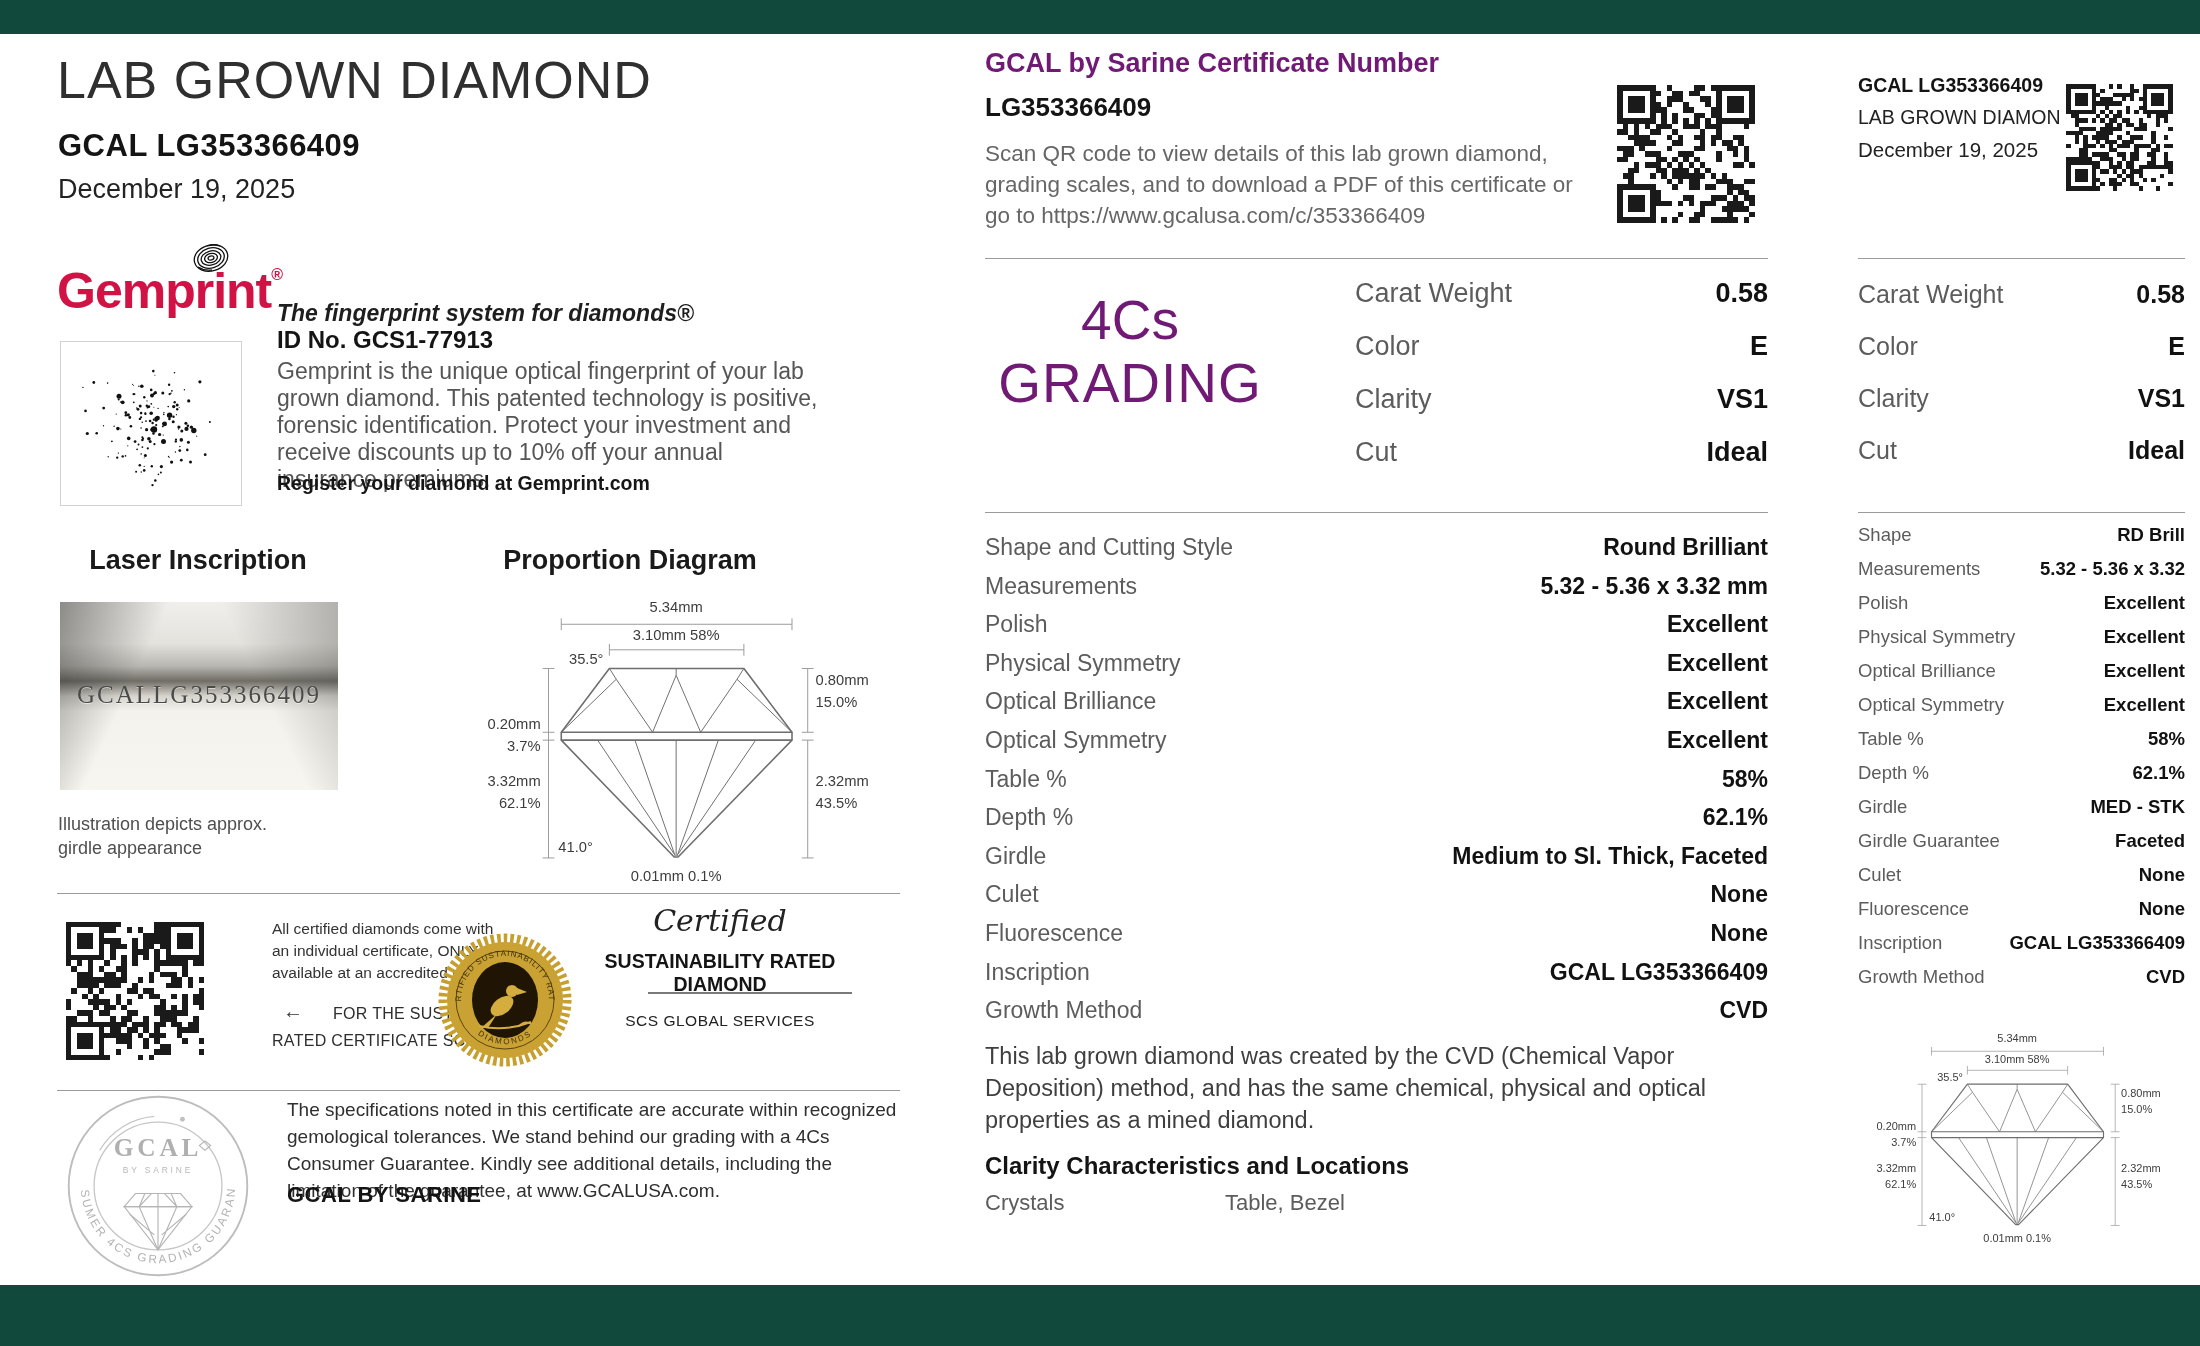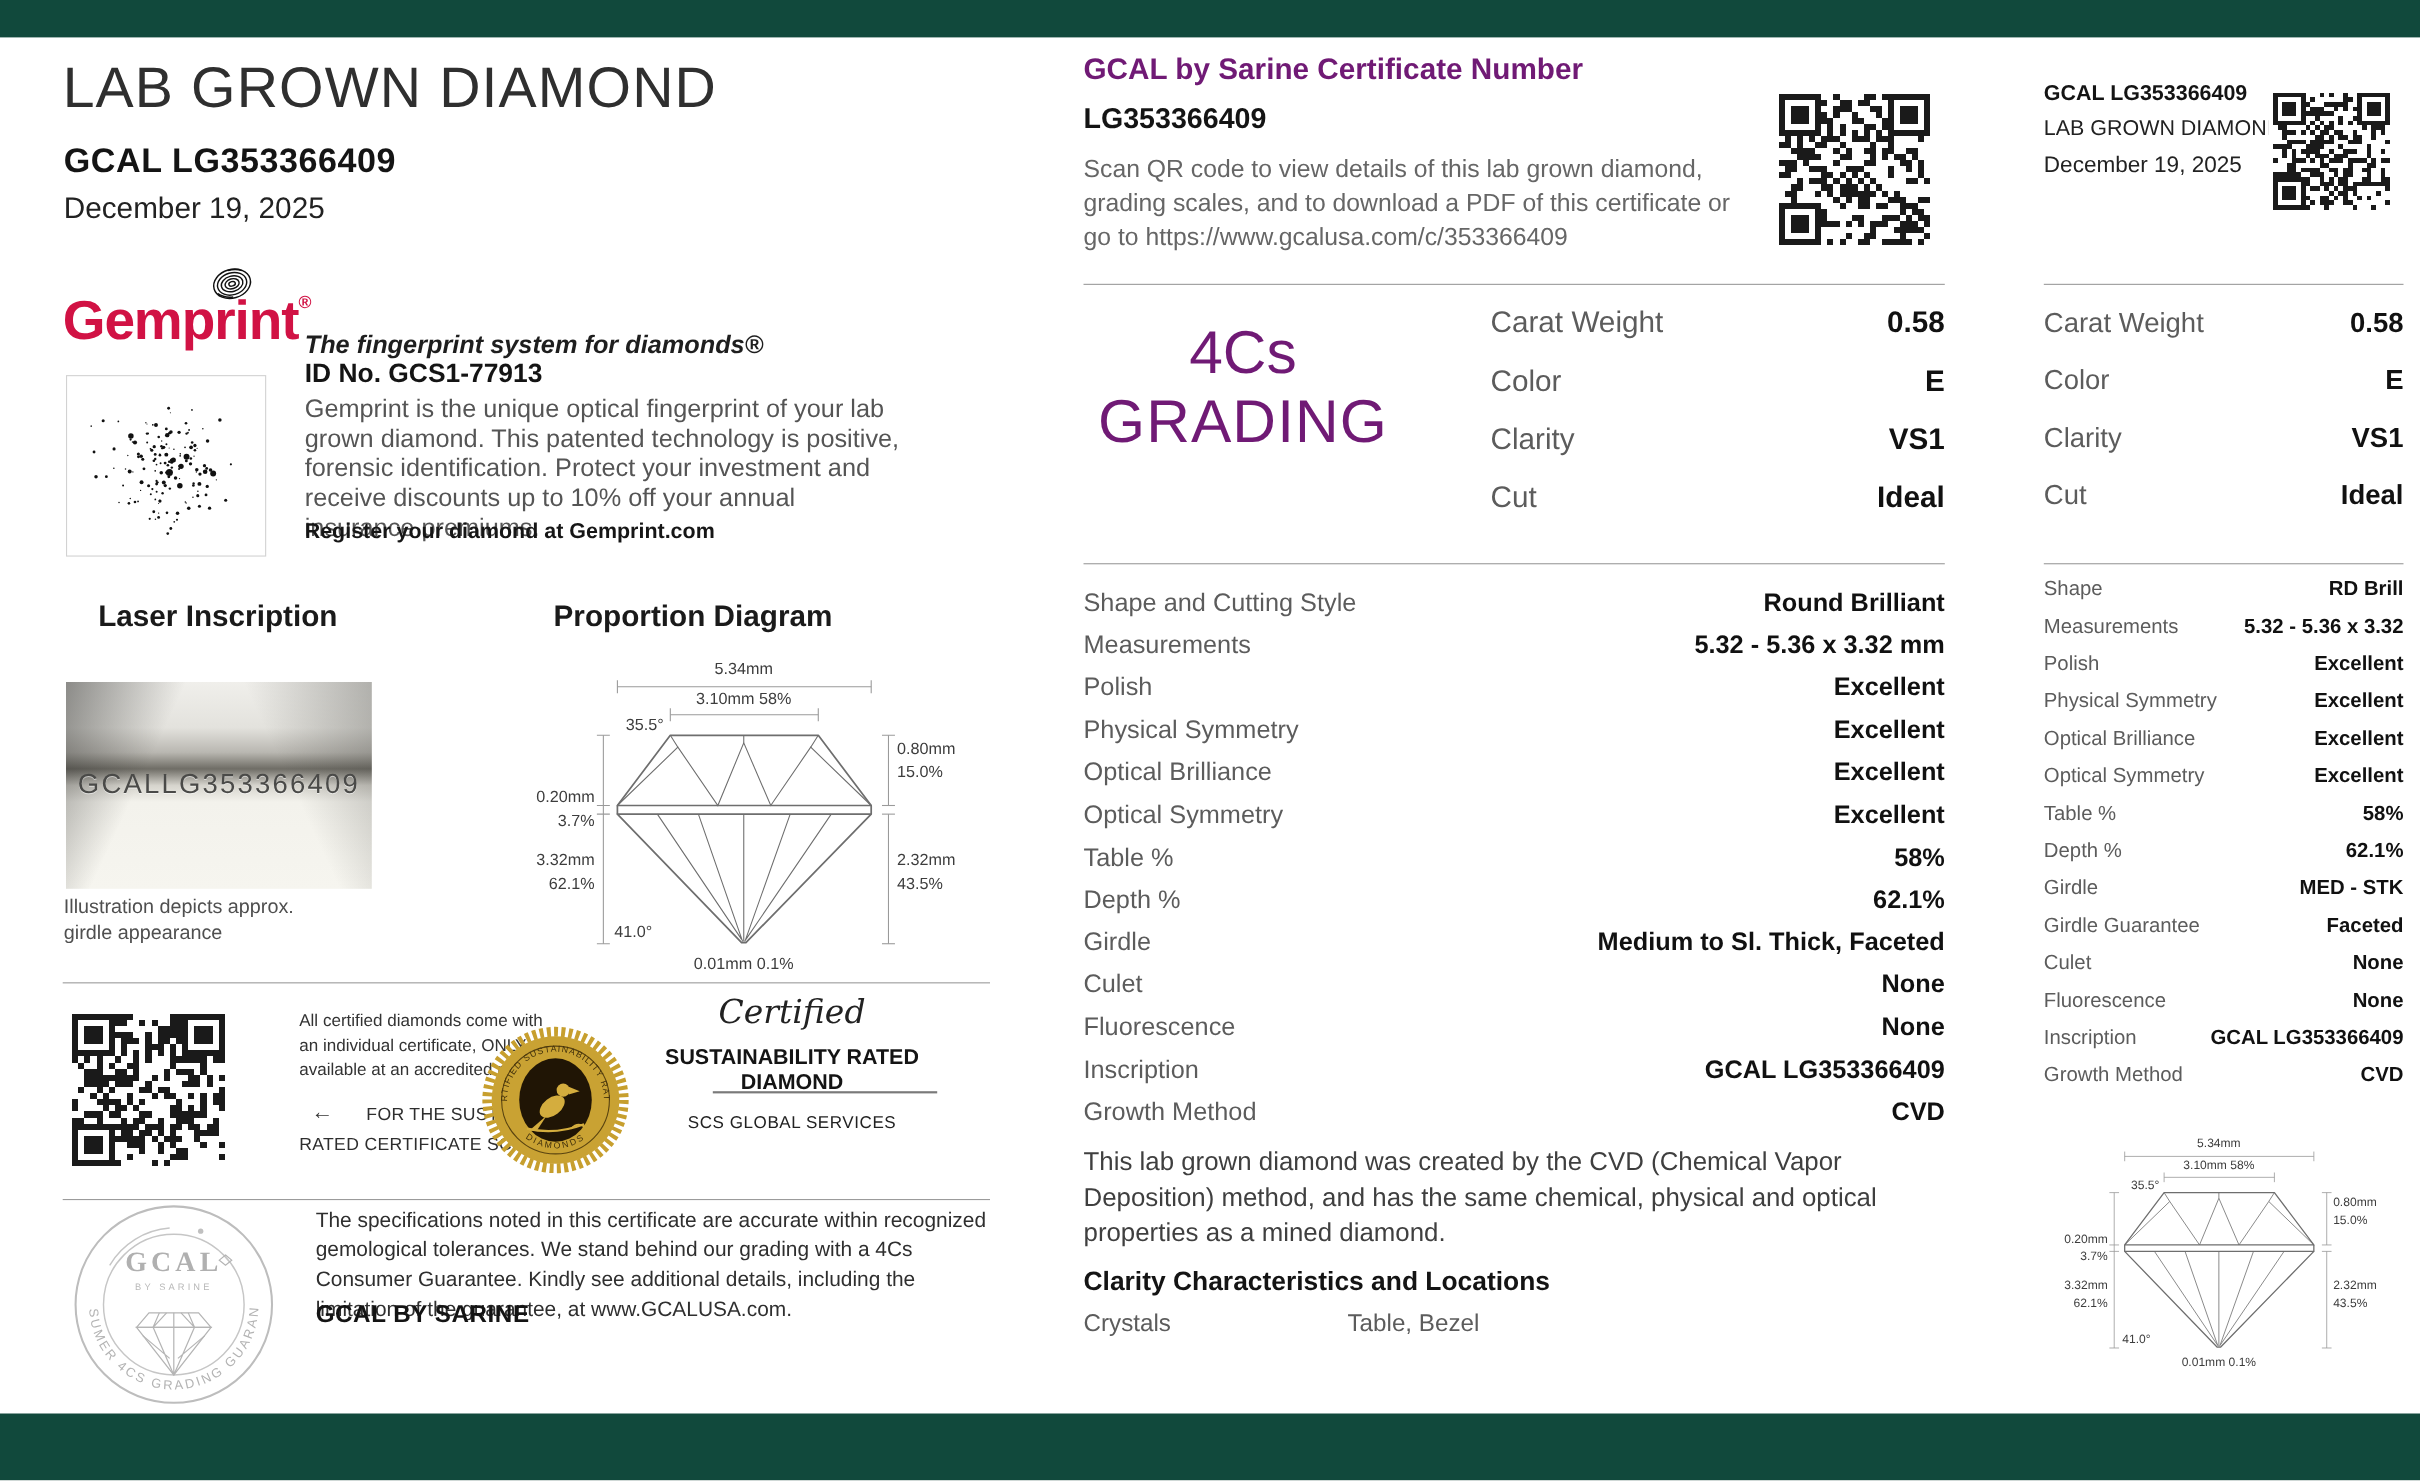--- a/index.html
+++ b/index.html
@@ -18,22 +18,22 @@
   .gp-reg{font-size:16px;vertical-align:28px;}
   .gp-fp{left:188px;top:240px;width:46px;height:36px;}
   .gp-tagline{left:277px;top:300px;font-size:23px;font-style:italic;font-weight:700;color:#1e1e1e;}
   .gp-id{left:277px;top:326px;font-size:24px;font-weight:700;color:#141414;}
   .gp-desc{left:277px;top:358px;width:548px;font-size:23px;line-height:27px;color:#555;}
   .gp-cta{left:277px;top:472px;font-size:19.5px;font-weight:700;color:#161616;}
   .scatter-box{left:60px;top:341px;width:180px;height:163px;border:1px solid #d2d2d2;background:#fff;}
   .h-section{font-size:27px;font-weight:700;color:#1a1a1a;text-align:center;}
   .h-laser{left:58px;top:545px;width:280px;}
   .h-prop{left:420px;top:545px;width:420px;}
-  .laser-photo{left:60px;top:620px;width:278px;height:188px;
-    background:linear-gradient(180deg,#f0efeb 0%,#e3e2dd 22%,#b9b7b1 34%,#6f6d66 42%,#d6d4cd 50%,#f3f2ec 58%,#f6f5ef 100%);}
+  .laser-photo{left:60px;top:602px;width:278px;height:188px;
+    background:linear-gradient(180deg,#f0efeb 0%,#e3e2dd 22%,#b9b7b1 34%,#6f6d66 42%,#d6d4cd 50%,#f3f2ec 58%,#f6f5ef 100%);font-family:Liberation Serif, serif;}
   .laser-photo::before{content:"";position:absolute;inset:0;
     background:linear-gradient(115deg,rgba(40,40,38,.5) 0%,rgba(40,40,38,0) 30%),
                linear-gradient(245deg,rgba(60,60,56,.35) 0%,rgba(60,60,56,0) 32%);}
   .laser-text{position:absolute;left:0;right:0;top:42%;text-align:center;font-size:25px;color:#4a4a48;
     letter-spacing:2px;font-weight:500;text-shadow:0 1px 0 rgba(255,255,255,.55);}
   .laser-caption{left:58px;top:812px;font-size:18px;line-height:24px;color:#4f4f4f;}
   .diagram-l{left:468px;top:585px;width:432px;}
   .diagram-r{left:1862px;top:1022px;width:322px;}
   
   .s-qr{left:60px;top:916px;width:150px;height:150px;}

